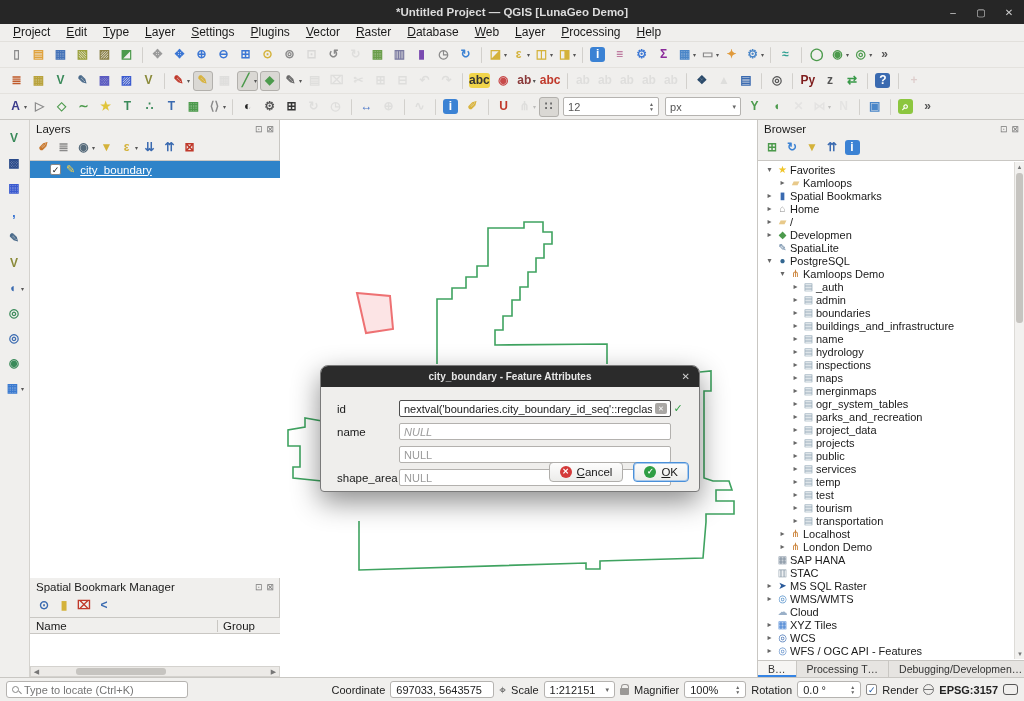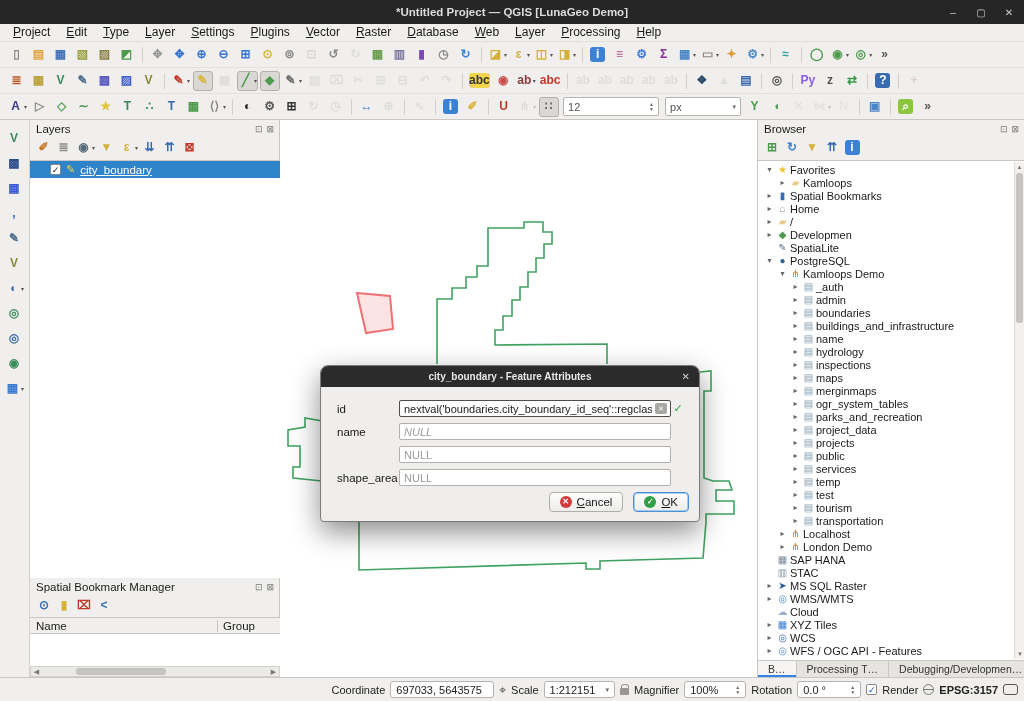--- a/index.html
+++ b/index.html
@@ -88,21 +88,21 @@
     background:#e6e4e1; border-top:1px solid #c9c7c3; }
   .dock-tab { font-size:10.5px; color:#333; padding:1px 10px; border-right:1px solid #c9c7c3;
     display:flex; align-items:center; white-space:nowrap; }
   .dock-tab[data-active] { background:#f6f5f3; box-shadow:inset 0 -2px 0 #3584e4; }
 
   
   #canvas { position:absolute; left:280px; top:120px; right:267px; bottom:24px; background:#ffffff; }
   #canvas svg { width:100%; height:100%; display:block; }
 
   
-  #dialog { position:absolute; left:320px; top:365px; width:380px; height:157px;
+  #dialog { position:absolute; left:320px; top:365px; width:380px; height:127px;
     background:#efeeec; border:1px solid #7a7a7a; border-radius:8px 8px 4px 4px;
     box-shadow:0 10px 28px rgba(0,0,0,.45); z-index:50; }
   #dlg-title { height:21px; background:#2b2b2b; border-radius:7px 7px 0 0; display:flex;
     align-items:center; justify-content:center; position:relative; }
   #dlg-title .t { color:#e8e8e8; font-size:10px; font-weight:bold; }
   #dlg-close { position:absolute; right:9px; top:0; height:21px; display:flex; align-items:center;
     color:#cfcfcf; font-size:10px; }
   .dlg-row { display:flex; align-items:center; margin:6px 14px 0 16px; height:17px; }
   .dlg-row .lbl { width:62px; font-size:11.5px; flex:none; }
   .dlg-row input { flex:1; height:17px; border:1px solid #b3b1ae; border-radius:2px; background:#fff;
@@ -497,21 +497,21 @@
       <span class="caret"></span>
     </span>
     <span class="tb" title="osm-place-search-icon">
       <span class="g" style="color: rgb(85, 85, 85);">◎</span>
       <span class="caret"></span>
     </span>
     <span class="tb" data-sep="true">
       <span class="caret"></span>
     </span>
     <span class="tb" title="python-console-icon">
-      <span class="g" style="color: #8b5cf6;">Py</span>
+      <span class="g" style="color: #7f1d1d;">Py</span>
       <span class="caret"></span>
     </span>
     <span class="tb" title="zoom-level-icon">
       <span class="g" style="color: rgb(85, 85, 85);">z</span>
       <span class="caret"></span>
     </span>
     <span class="tb" title="plugin-reloader-icon">
       <span class="g" style="color: rgb(58, 154, 74);">⇄</span>
       <span class="caret"></span>
     </span>
@@ -1108,20 +1108,24 @@
       <span class="blabel">Cancel</span>
     </span>
     <span class="dlg-btn" id="ok-btn">
       <span class="ico green">✓</span>
       <span class="blabel">OK</span>
     </span>
   </div>
 </div>
 
 <div id="statusbar">
+  <span id="locate">
+    <span class="mag"></span>
+    <input type="text" placeholder="Type to locate (Ctrl+K)" style="">
+  </span>
   <span style="margin-left:auto" class="sb-label">Coordinate</span>
   <span class="sb-box" style="width:104px">
     <span>697033, 5643575</span>
   </span>
   <span class="extent-ico">⌖</span>
   <span class="sb-label">Scale</span>
   <span class="sb-box">
     <span>1:212151</span>
     <span class="sb-caret">▾</span>
   </span>

